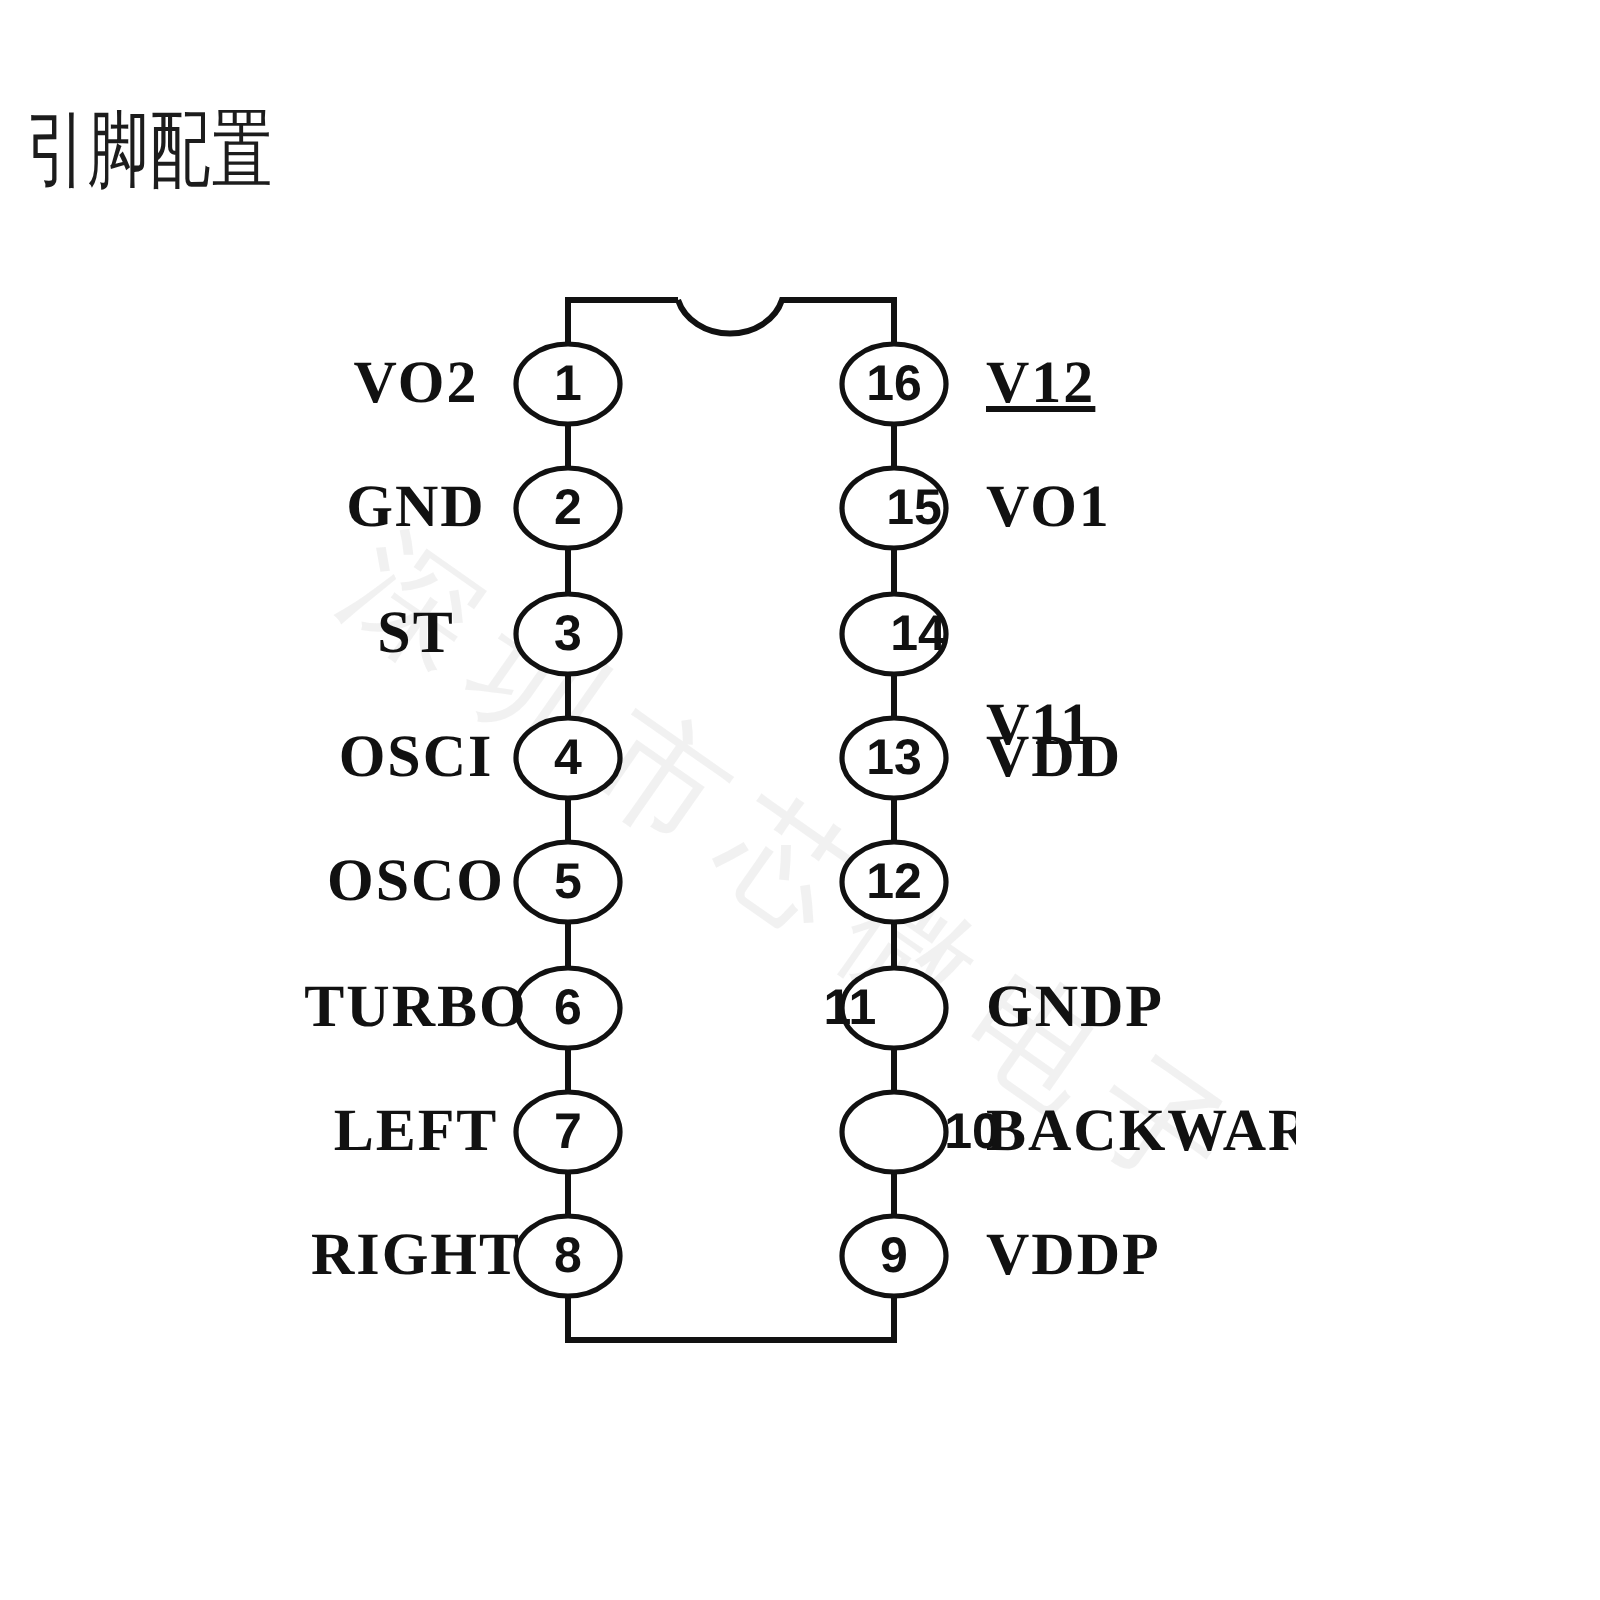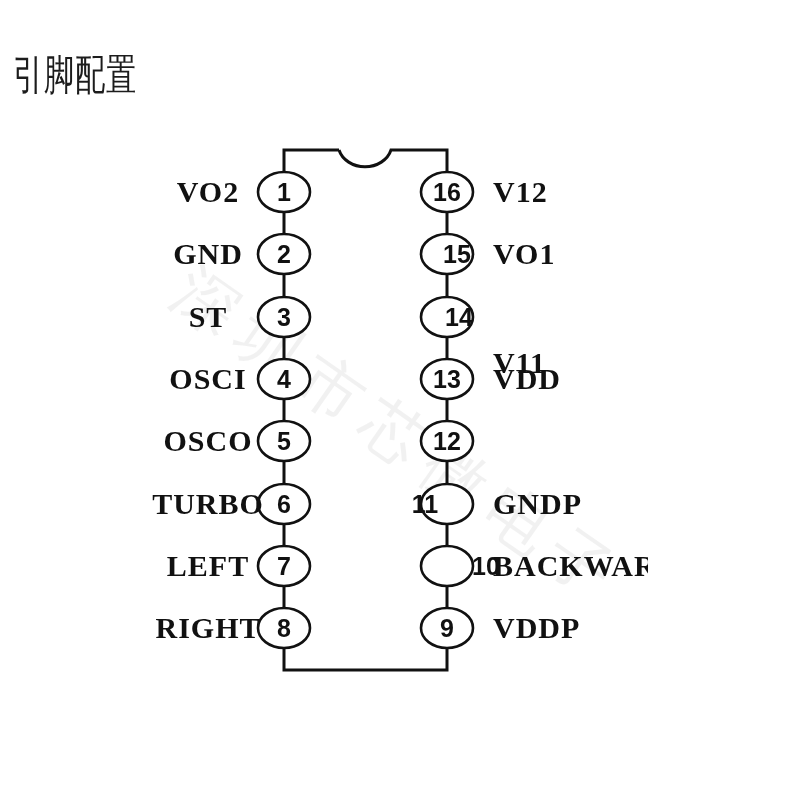--- a/index.html
+++ b/index.html
@@ -123,21 +123,21 @@
     <div class="pin-label side-left" style="top: 363px;">OSCI</div>
     <div class="pin-num" style="left: 258px; top: 424px;">5</div>
     <div class="pin-label side-left" style="top: 425px;">OSCO</div>
     <div class="pin-num" style="left: 258px; top: 487px;">6</div>
     <div class="pin-label side-left" style="top: 488px;">TURBO</div>
     <div class="pin-num" style="left: 258px; top: 549px;">7</div>
     <div class="pin-label side-left" style="top: 550px;">LEFT</div>
     <div class="pin-num" style="left: 258px; top: 611px;">8</div>
     <div class="pin-label side-left" style="top: 612px;">RIGHT</div>
     <div class="pin-num" style="left: 421px; top: 175px;">16</div>
-    <div class="pin-label side-right" style="top: 176px;">V12</div>
+    <div class="pin-label side-right" style="top: 176px; text-decoration: underline;">V12</div>
     <div class="pin-num" style="left: 431px; top: 237px;">15</div>
     <div class="pin-label side-right" style="top: 238px;">VO1</div>
     <div class="pin-num" style="left: 421px; top: 300px; margin-left: 12px;">14</div>
     <div class="pin-label side-right" style="top: 311px; margin-top: 36px;">V11</div>
     <div class="pin-num" style="left: 421px; top: 362px;">13</div>
     <div class="pin-label side-right" style="top: 363px;">VDD</div>
     <div class="pin-num" style="left: 421px; top: 424px;">12</div>
     <div class="pin-num" style="left: 399px; top: 487px;">11</div>
     <div class="pin-label side-right" style="top: 488px;">GNDP</div>
     <div class="pin-num" style="left: 412px; top: 549px; padding-left: 48px;">10</div>

